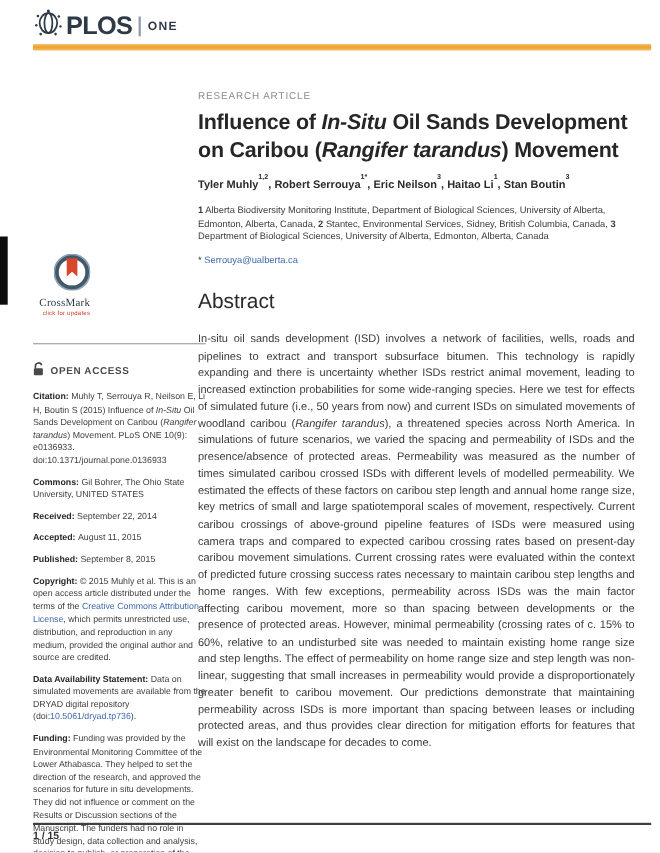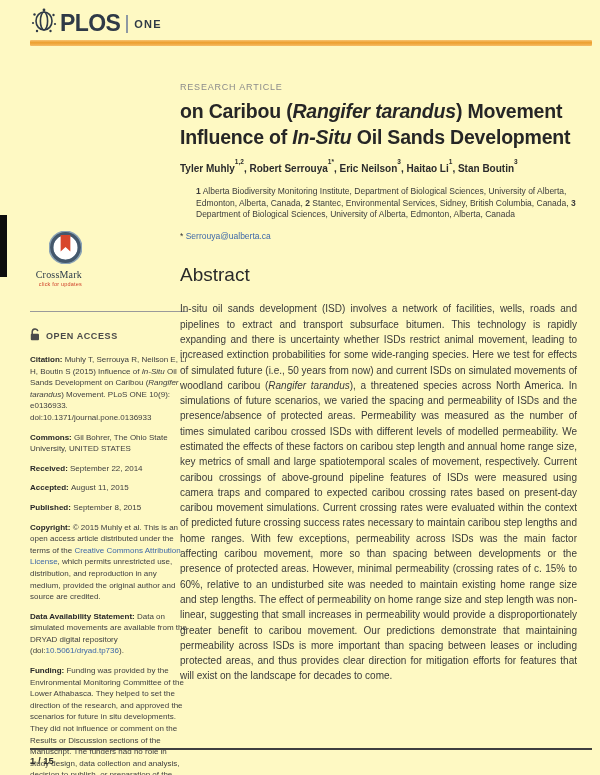--- a/index.html
+++ b/index.html
@@ -1,16 +1,16 @@
 <!DOCTYPE html>
 <html><head>
 <meta charset="utf-8">
 <style>
   html,body{margin:0;padding:0;background:#e8e8e8;}
-  .page{position:relative;width:600px;height:775px;background:#fef9c3;overflow:hidden;
+  .page{position:relative;width:600px;height:775px;background:#ffffff;overflow:hidden;
         font-family:"Liberation Sans",sans-serif;color:#333;}
   
   .logo{position:absolute;left:31px;top:9px;display:flex;align-items:center;height:28px;}
   .logo .plos{font-size:23px;font-weight:bold;color:#2F3A47;letter-spacing:-0.6px;margin-left:3px;}
   .logo .sep{width:2px;height:18px;background:#8e99a3;margin:2px 6px 0 6px;}
   .logo .one{font-size:11px;font-weight:bold;color:#2F3A47;letter-spacing:1.2px;margin-top:2px;}
   .accent-bar{position:absolute;left:30px;right:8px;top:40px;height:6px;
         background:linear-gradient(#f8c371,#ec9f2e 45%,#f6bd66);border-radius:1px;}
   .edge-tab{position:absolute;left:0;top:215px;width:7px;height:62px;background:#0d0d0d;}
   
@@ -27,21 +27,21 @@
   .blue{color:#3E69A9;text-decoration:none;cursor:pointer;text-align:center;}
   
   .main{position:absolute;left:180px;top:82px;width:397px;}
   .kicker{font-size:9px;letter-spacing:0.8px;color:#8b8b8b;}
   .title{margin-top:7px;font-size:19.5px;line-height:25.5px;font-weight:bold;
          color:#262626;letter-spacing:-0.2px;}
   .title .line{display:block;}
   .authors{margin-top:9px;font-size:10px;font-weight:bold;color:#2b2b2b;}
   .authors sup,.affil .n{font-weight:bold;}
   sup{font-size:6.5px;position:relative;top:-3.5px;line-height:0;}
-  .affil{margin-top:12px;font-size:8.5px;line-height:11.5px;color:#3c3c3c;margin-left:16px;}
+  .affil{margin-top:12px;font-size:8.5px;line-height:11.5px;color:#3c3c3c;}
   .email{margin-top:10px;font-size:8.5px;color:#333;}
   .abs-h{margin-top:23px;font-size:19px;font-weight:normal;color:#2a2a2a;}
   .abs-t{margin-top:12px;font-size:10px;line-height:15.3px;text-align:justify;color:#3a3a3a;}
   
   .footer{position:absolute;left:30px;right:8px;top:748px;border-top:2px solid #3f3f3f;
           padding-top:5px;display:flex;justify-content:space-between;
           font-size:9.5px;font-weight:bold;color:#2e2e2e;}
   .footer .date{margin-left:16px;}
   i{font-style:italic;}
 </style>
@@ -114,22 +114,22 @@
 
     <p class="sb-p"><span class="lab">Data Availability Statement: </span><span>Data on simulated movements are available from the DRYAD digital repository (doi:</span><a class="blue">10.5061/dryad.tp736</a><span>).</span></p>
 
     <p class="sb-p"><span class="lab">Funding: </span><span>Funding was provided by the Environmental Monitoring Committee of the Lower Athabasca. They helped to set the direction of the research, and approved the scenarios for future in situ developments. They did not influence or comment on the Results or Discussion sections of the Manuscript. The funders had no role in study design, data collection and analysis, decision to publish, or preparation of the manuscript. Santec provided support in the form of a salary for author TM, (from a</span></p>
   </div>
 
   <div class="main">
     <div class="kicker">RESEARCH ARTICLE</div>
 
     <h1 class="title">
+        <span class="line"><span>Influence of </span><i>In-Situ</i><span> Oil Sands Development</span></span>
         <span class="line"><span>on Caribou (</span><i>Rangifer tarandus</i><span>) Movement</span></span>
-        <span class="line"><span>Influence of </span><i>In-Situ</i><span> Oil Sands Development</span></span>
       </h1>
 
     <div class="authors"><span>Tyler Muhly</span><sup>1,2</sup><span>, </span><span>Robert Serrouya</span><sup>1</sup><sup>*</sup><span>, </span><span>Eric Neilson</span><sup>3</sup><span>, </span><span>Haitao Li</span><sup>1</sup><span>, </span><span>Stan Boutin</span><sup>3</sup></div>
 
     <div class="affil"><span class="n">1</span><span> Alberta Biodiversity Monitoring Institute, Department of Biological Sciences, University of Alberta, Edmonton, Alberta, Canada, </span><span class="n">2</span><span> Stantec, Environmental Services, Sidney, British Columbia, Canada, </span><span class="n">3</span><span> Department of Biological Sciences, University of Alberta, Edmonton, Alberta, Canada</span></div>
 
     <div class="email"><span>* </span><a class="blue">Serrouya@ualberta.ca</a></div>
 
     <h2 class="abs-h">Abstract</h2>
 

